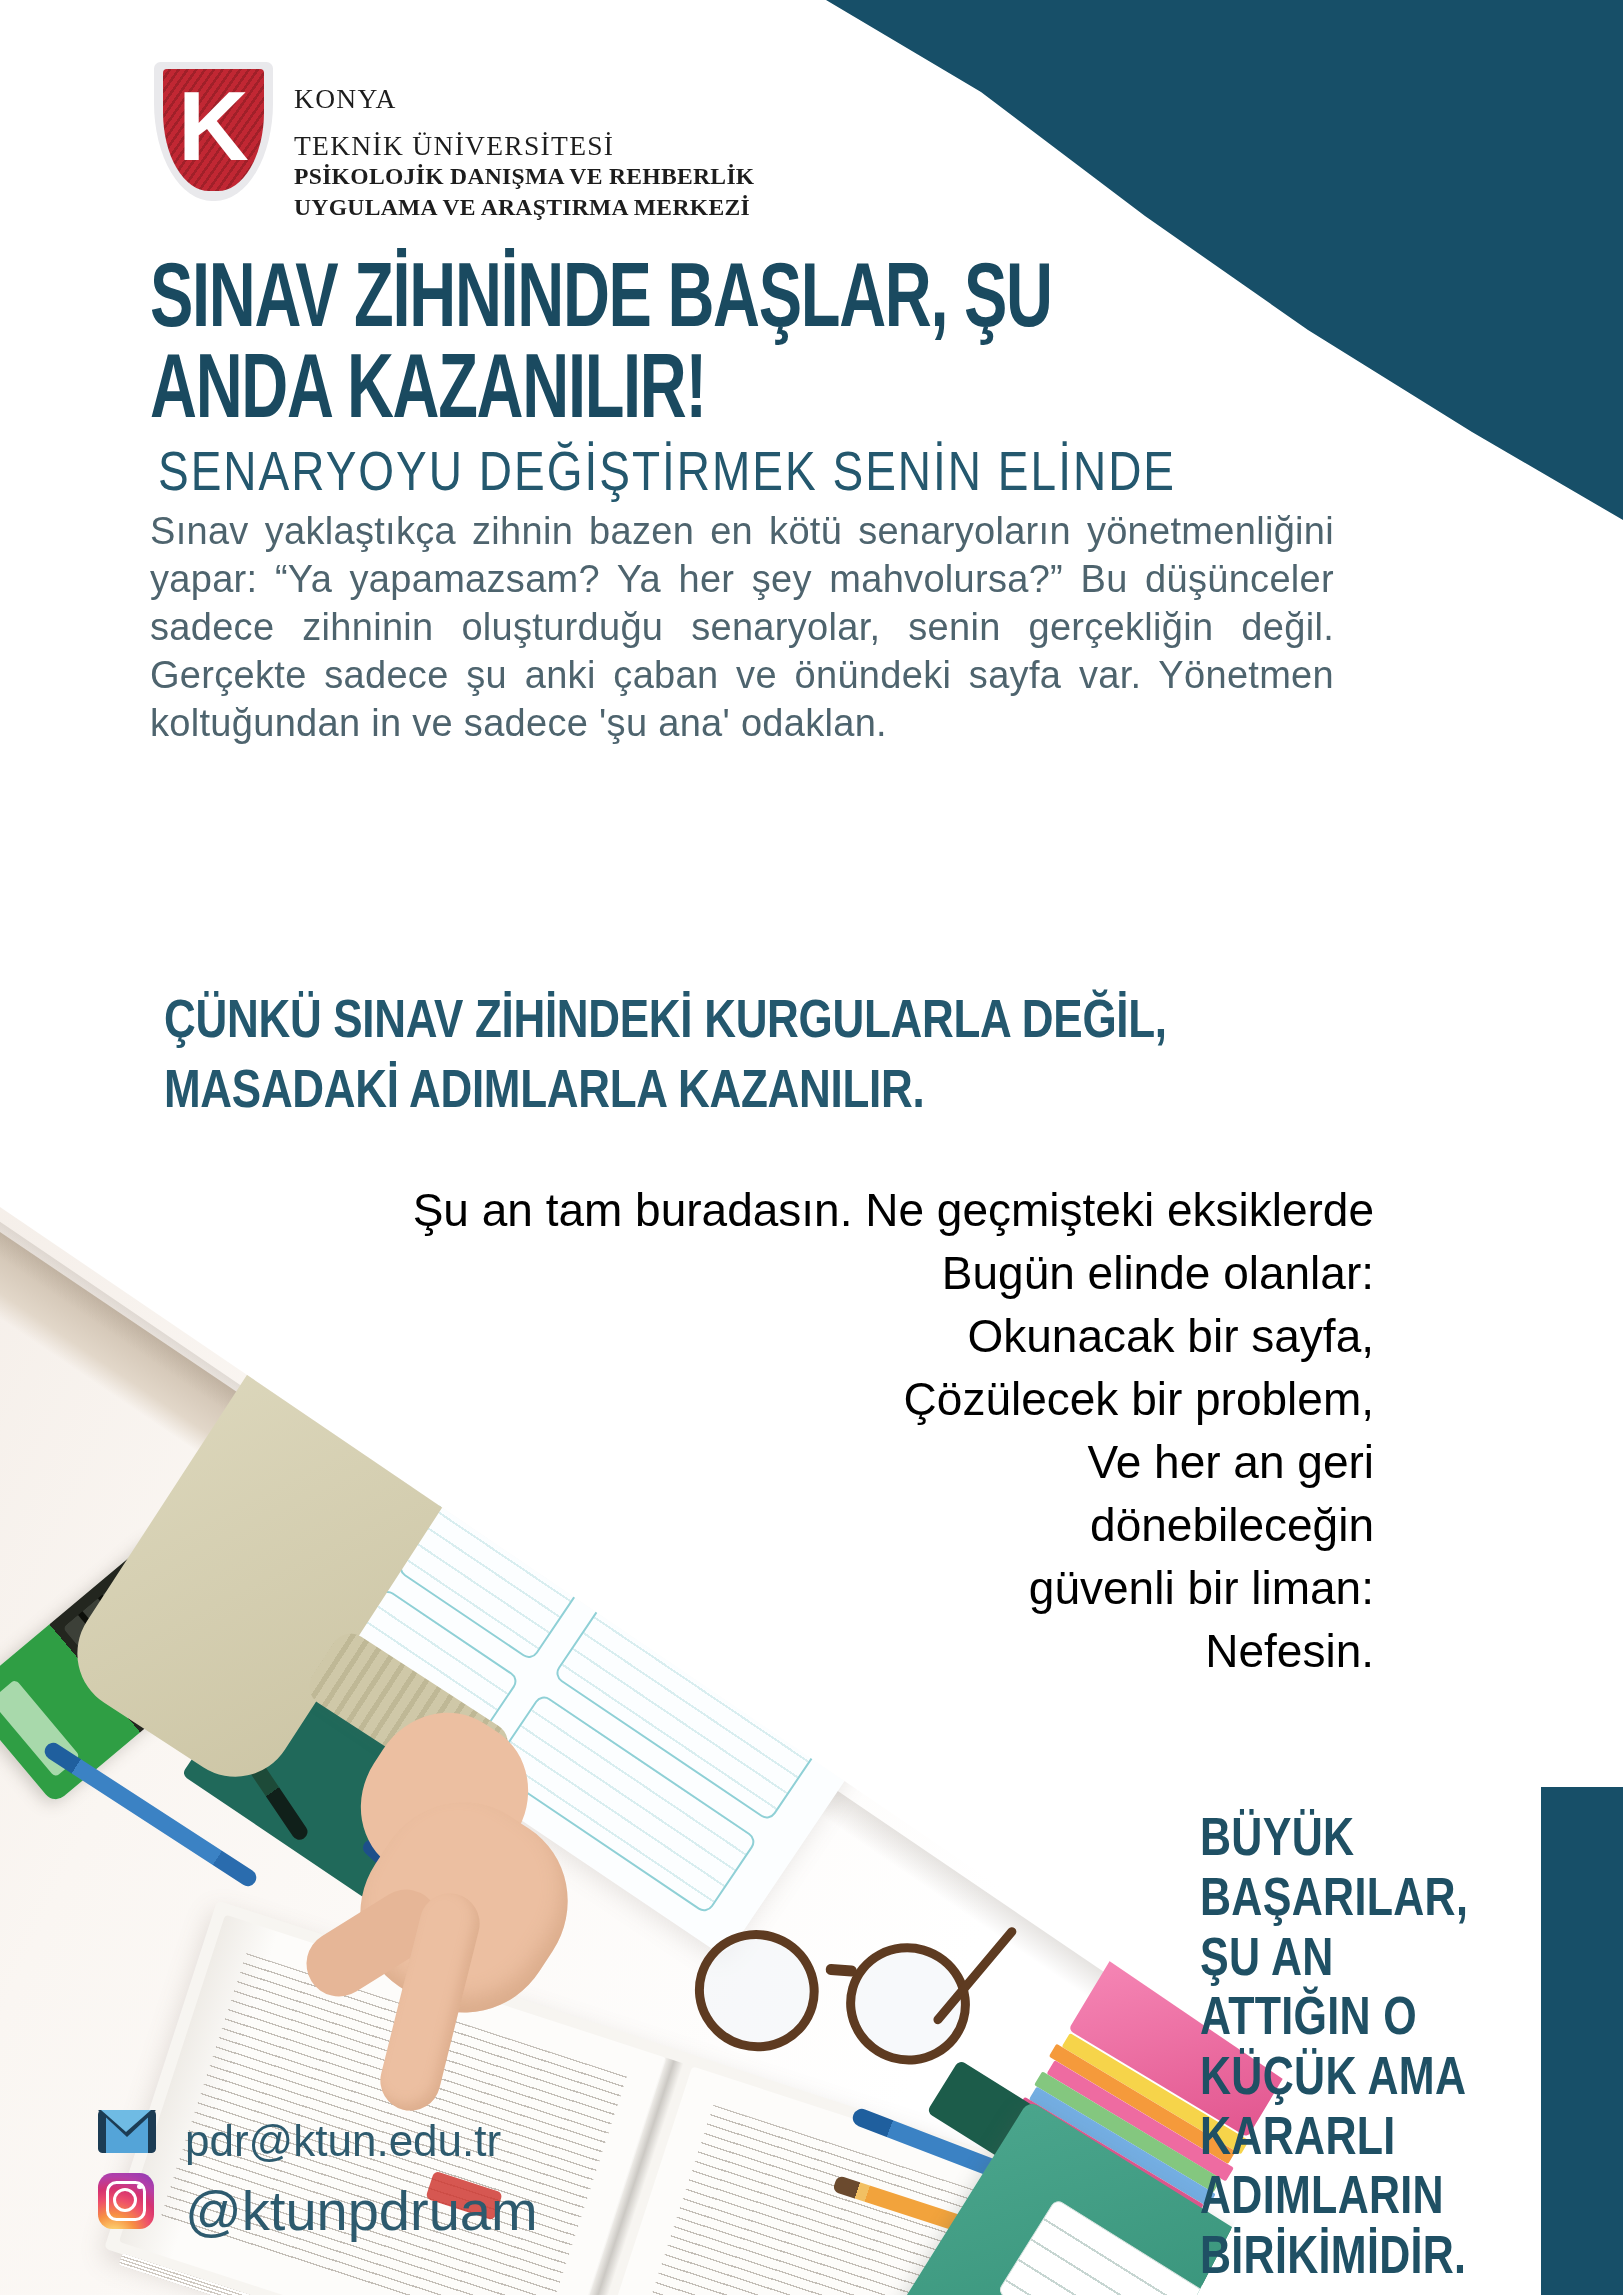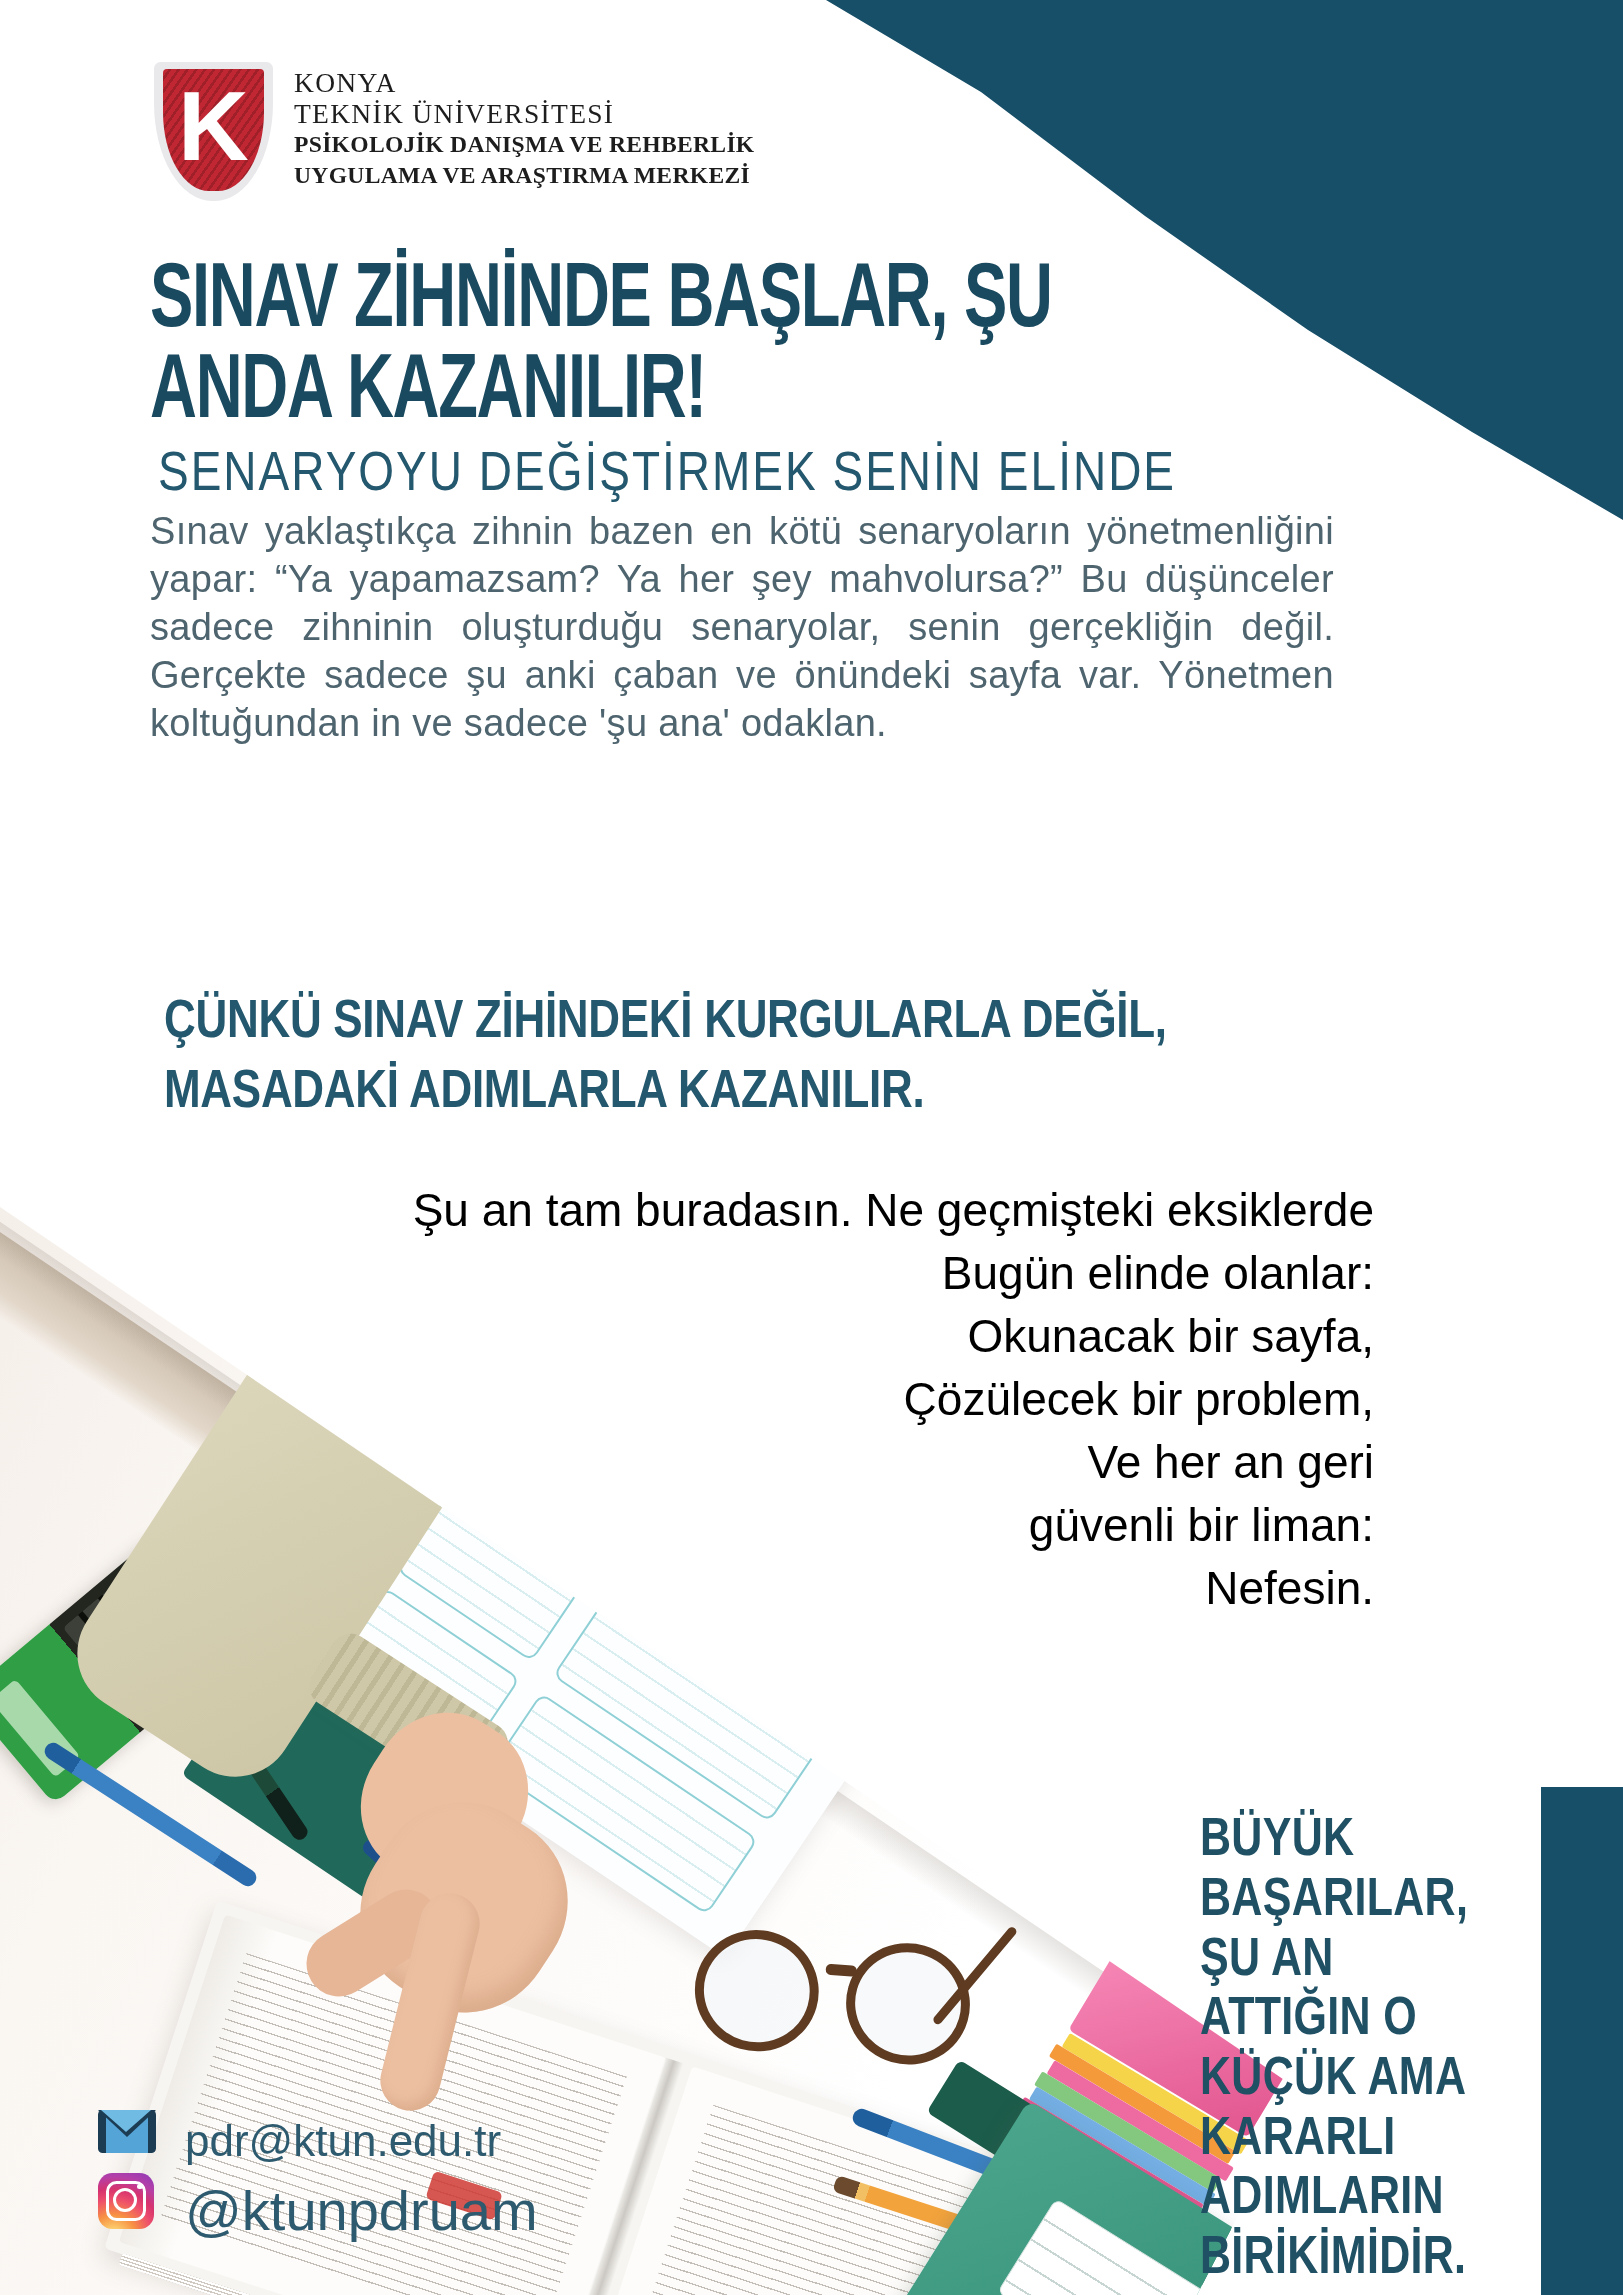--- a/index.html
+++ b/index.html
@@ -15,21 +15,21 @@
   
   .logo{ position:absolute; left:154px; top:62px; }
   .shield{ position:absolute; left:0; top:0; width:119px; height:139px; background:#e9e9ec;
     border-radius:6.5px 6.5px 58px 58px / 6.5px 6.5px 98px 98px; }
   .shield-inner{ position:absolute; left:9.2px; top:6.5px; right:9.2px; bottom:10.5px;
     border-radius:3.9px 3.9px 46px 46px / 3.9px 3.9px 79px 79px;
     background:repeating-linear-gradient(125deg,#c12733 0 4.6px,#a02029 4.6px 7.2px); overflow:hidden; }
   .shield-k{ position:absolute; width:100%; text-align:center; top:5.2px; font-family:"Liberation Sans",sans-serif;
     font-weight:bold; font-size:98px; color:#fff; line-height:105px; }
   .logo-text{ position:absolute; left:140px; top:4.6px; width:589px; color:#1d1d1d; font-family:"Liberation Serif",serif; }
-  .logo-line-1,.logo-line-2{ font-size:27.5px; line-height:31px; letter-spacing:1.3px; }
+  .logo-line-1,.logo-line-2{ font-size:27.5px; line-height:31px; letter-spacing:1.3px;margin-top:16px; }
   .logo-line-3,.logo-line-4{ font-size:23.6px; line-height:31px; font-weight:bold; letter-spacing:0.3px; }
 
   
   .title{ position:absolute; left:150px; top:250px; font-weight:bold; font-size:65px; line-height:65px;
     color:#1A4A60; letter-spacing:-1.3px; transform:scaleY(1.39); transform-origin:left top; }
   .subtitle{ position:absolute; left:158px; top:441px; font-size:46px; line-height:48px; letter-spacing:2px;
     color:#24586E; transform:scaleY(1.22); transform-origin:left top; }
   .para{ position:absolute; left:150px; top:507px; width:1184px; font-size:38px; line-height:48px;
     color:#4E646E; text-align:justify; letter-spacing:0.3px; }
   .midhead{ position:absolute; left:164px; top:983px; font-weight:bold; font-size:44px; line-height:58px;
@@ -257,20 +257,21 @@
     <div>ÇÜNKÜ SINAV ZİHİNDEKİ KURGULARLA DEĞİL,</div>
     <div>MASADAKİ ADIMLARLA KAZANILIR.</div>
   </div>
 
   <div class="quote">
     <div>Şu an tam buradasın. Ne geçmişteki eksiklerde</div>
     <div>Bugün elinde olanlar:</div>
     <div>Okunacak bir sayfa,</div>
     <div>Çözülecek bir problem,</div>
     <div>Ve her an geri</div>
+    <div>dönebileceğin</div>
     <div>güvenli bir liman:</div>
     <div>Nefesin.</div>
   </div>
 
   <div class="closing">
     <div>BÜYÜK</div>
     <div>BAŞARILAR,</div>
     <div>ŞU AN</div>
     <div>ATTIĞIN O</div>
     <div>KÜÇÜK AMA</div>

